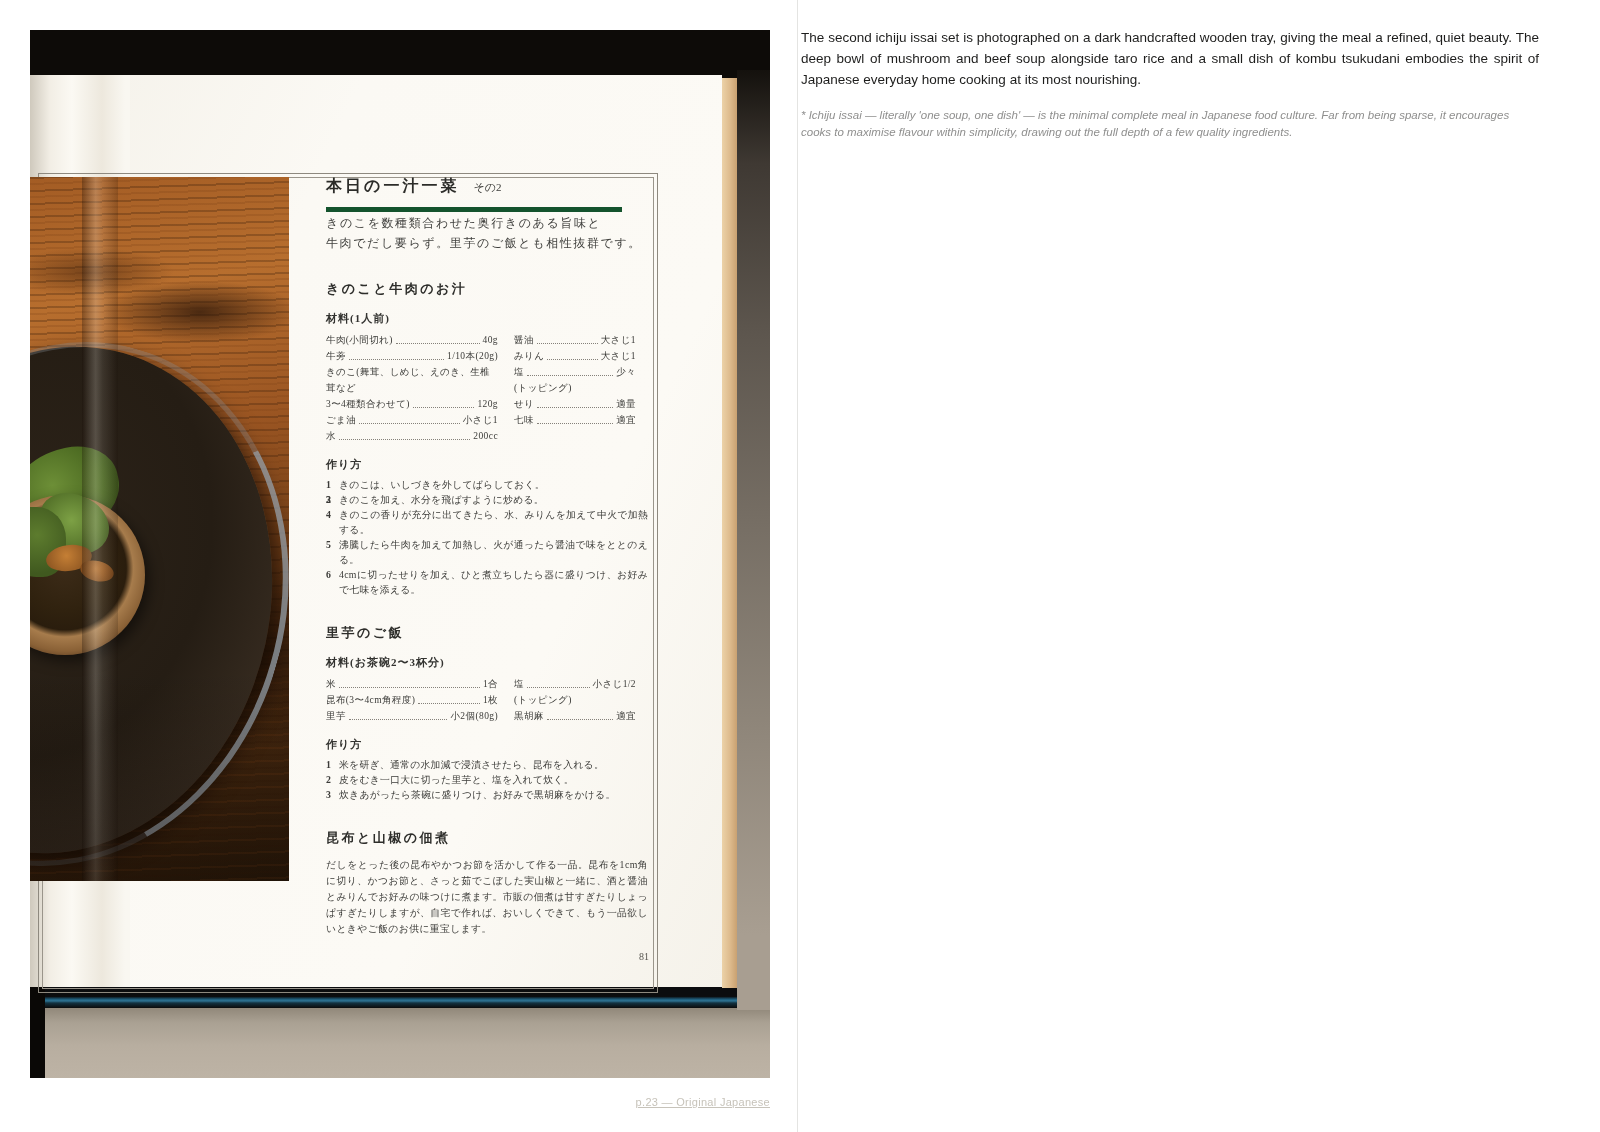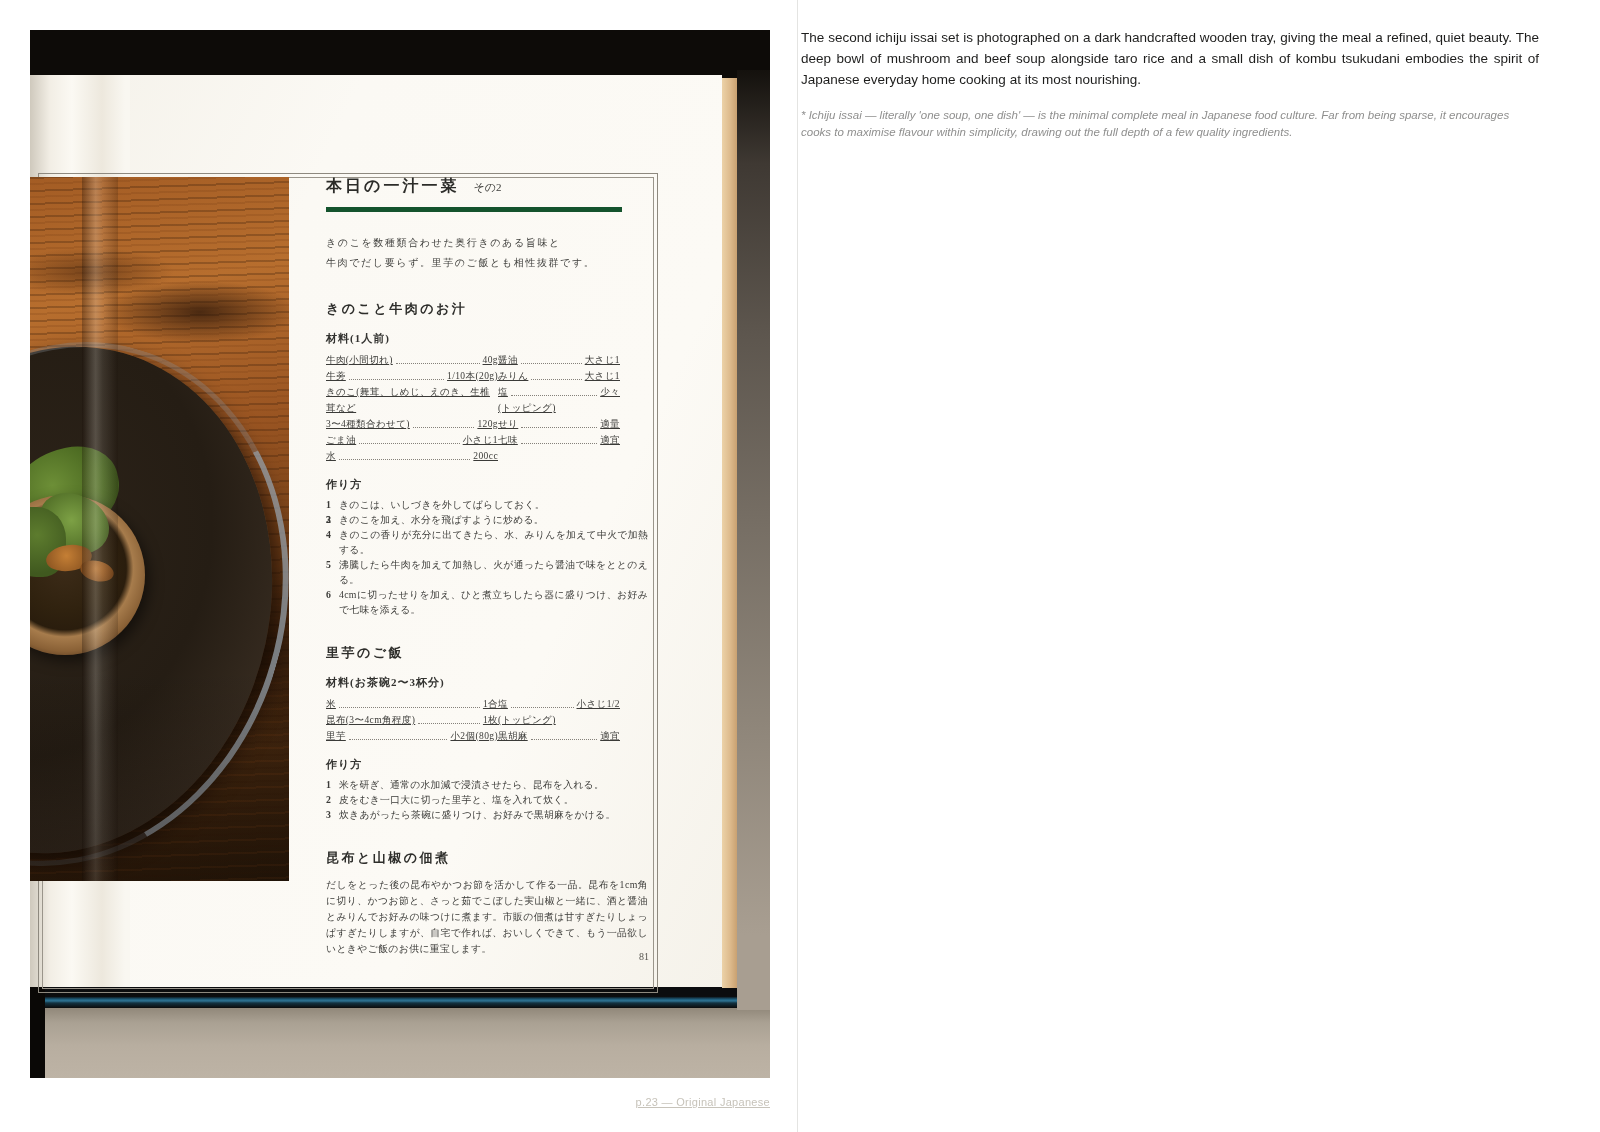--- a/index.html
+++ b/index.html
@@ -65,24 +65,24 @@
                  rgba(255,250,240,.10) 58%, rgba(20,10,4,.18) 100%);}
   .photo-vignette{position:absolute;left:0;top:0;width:100%;height:100%;
       background:linear-gradient(180deg, rgba(0,0,0,0) 70%, rgba(10,5,2,.35) 100%);}
 
   
   .recipe{position:absolute;left:296px;top:146px;width:322px;color:#3b3b38;
       font-family:"Liberation Serif","DejaVu Serif",serif;}
   .r-title-row{border-bottom:5px solid #14532d;padding-bottom:10px;width:296px;}
   .r-title{font-size:16px;font-weight:600;letter-spacing:3px;color:#2c2c29;}
   .r-title-suffix{font-size:11px;margin-left:10px;color:#3b3b38;}
-  .r-lead{margin-top:21px;font-size:10px;line-height:20px;letter-spacing:1.6px;color:#3f3f3c;}
+  .r-lead{margin-top:1px;font-size:12px;line-height:20px;letter-spacing:1.6px;color:#3f3f3c;}
   .r-sec-head{margin-top:27px;font-size:13px;font-weight:600;letter-spacing:2.5px;color:#2e2e2b;}
   .r-label{margin-top:13px;font-size:11px;font-weight:600;letter-spacing:1px;color:#333330;}
-  .r-ing-grid{display:flex;gap:0;margin-top:6px;text-decoration:underline;}
+  .r-ing-grid{display:flex;gap:16px;margin-top:6px;}
   .r-ing-col-l{width:172px;}
   .r-ing-col-r{width:122px;}
   .ing-row{display:flex;align-items:flex-end;font-size:9.5px;line-height:16px;letter-spacing:.4px;}
   .ing-row .fill{flex:1;border-bottom:1px dotted #85817a;margin:0 3px 4px 3px;min-width:8px;}
   .ing-row .amt{white-space:nowrap;}
   .ing-plain{font-size:9.5px;line-height:16px;letter-spacing:.4px;}
   .r-steps{margin-top:5px;}
   .step{position:relative;padding-left:13px;font-size:9.8px;line-height:15px;letter-spacing:.3px;
         text-align:justify;}
   .step .n{position:absolute;left:0;top:0;font-weight:600;}

